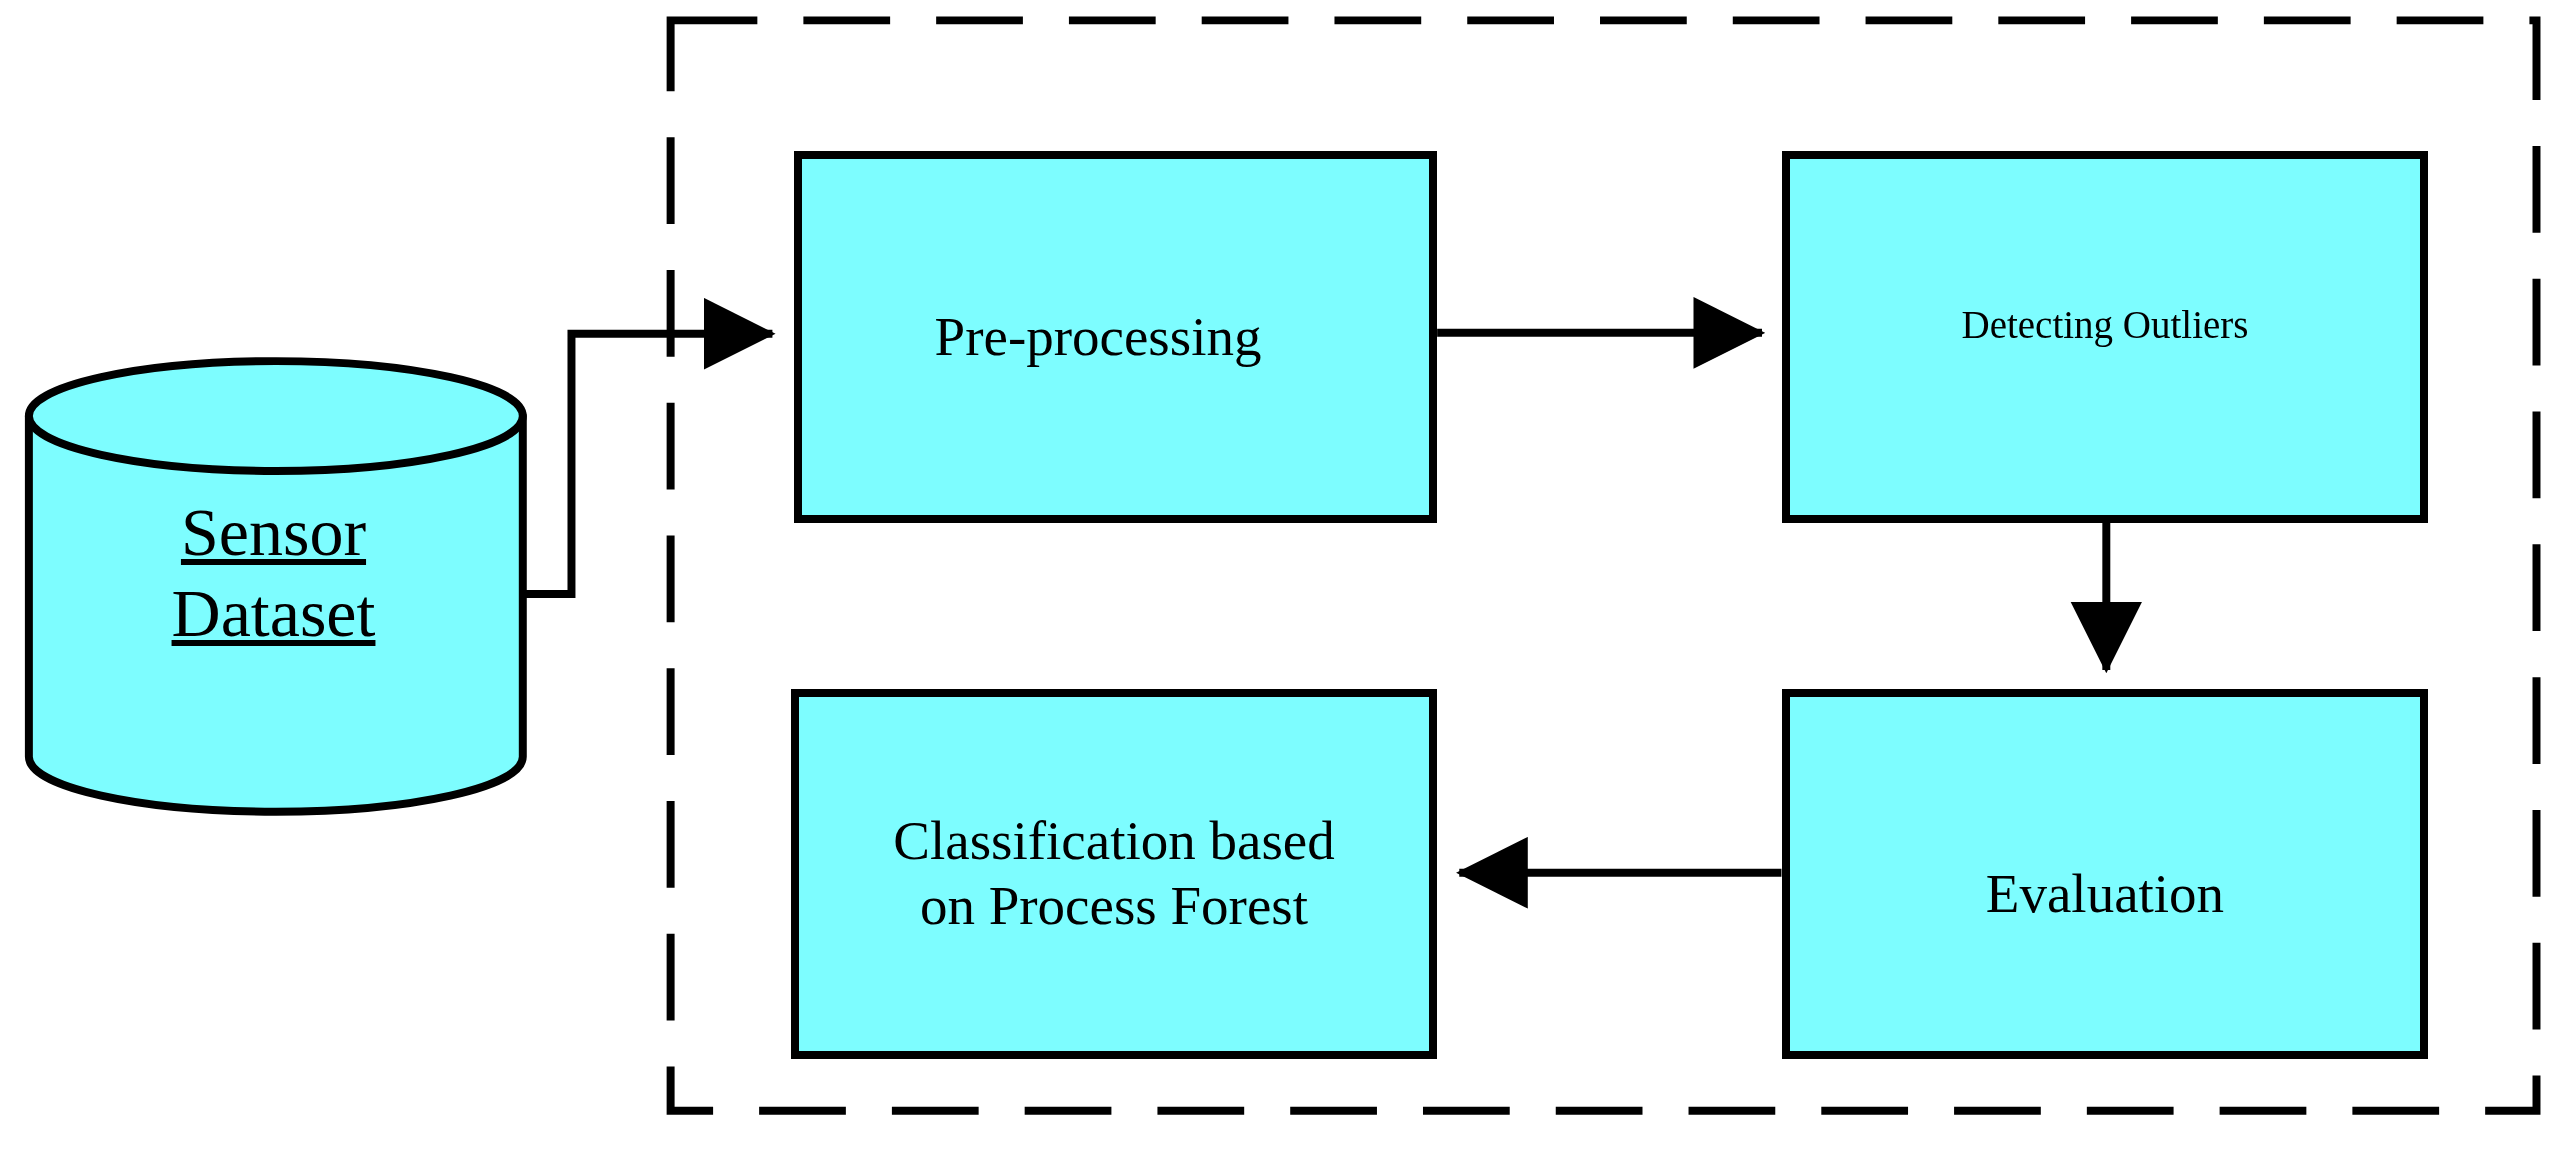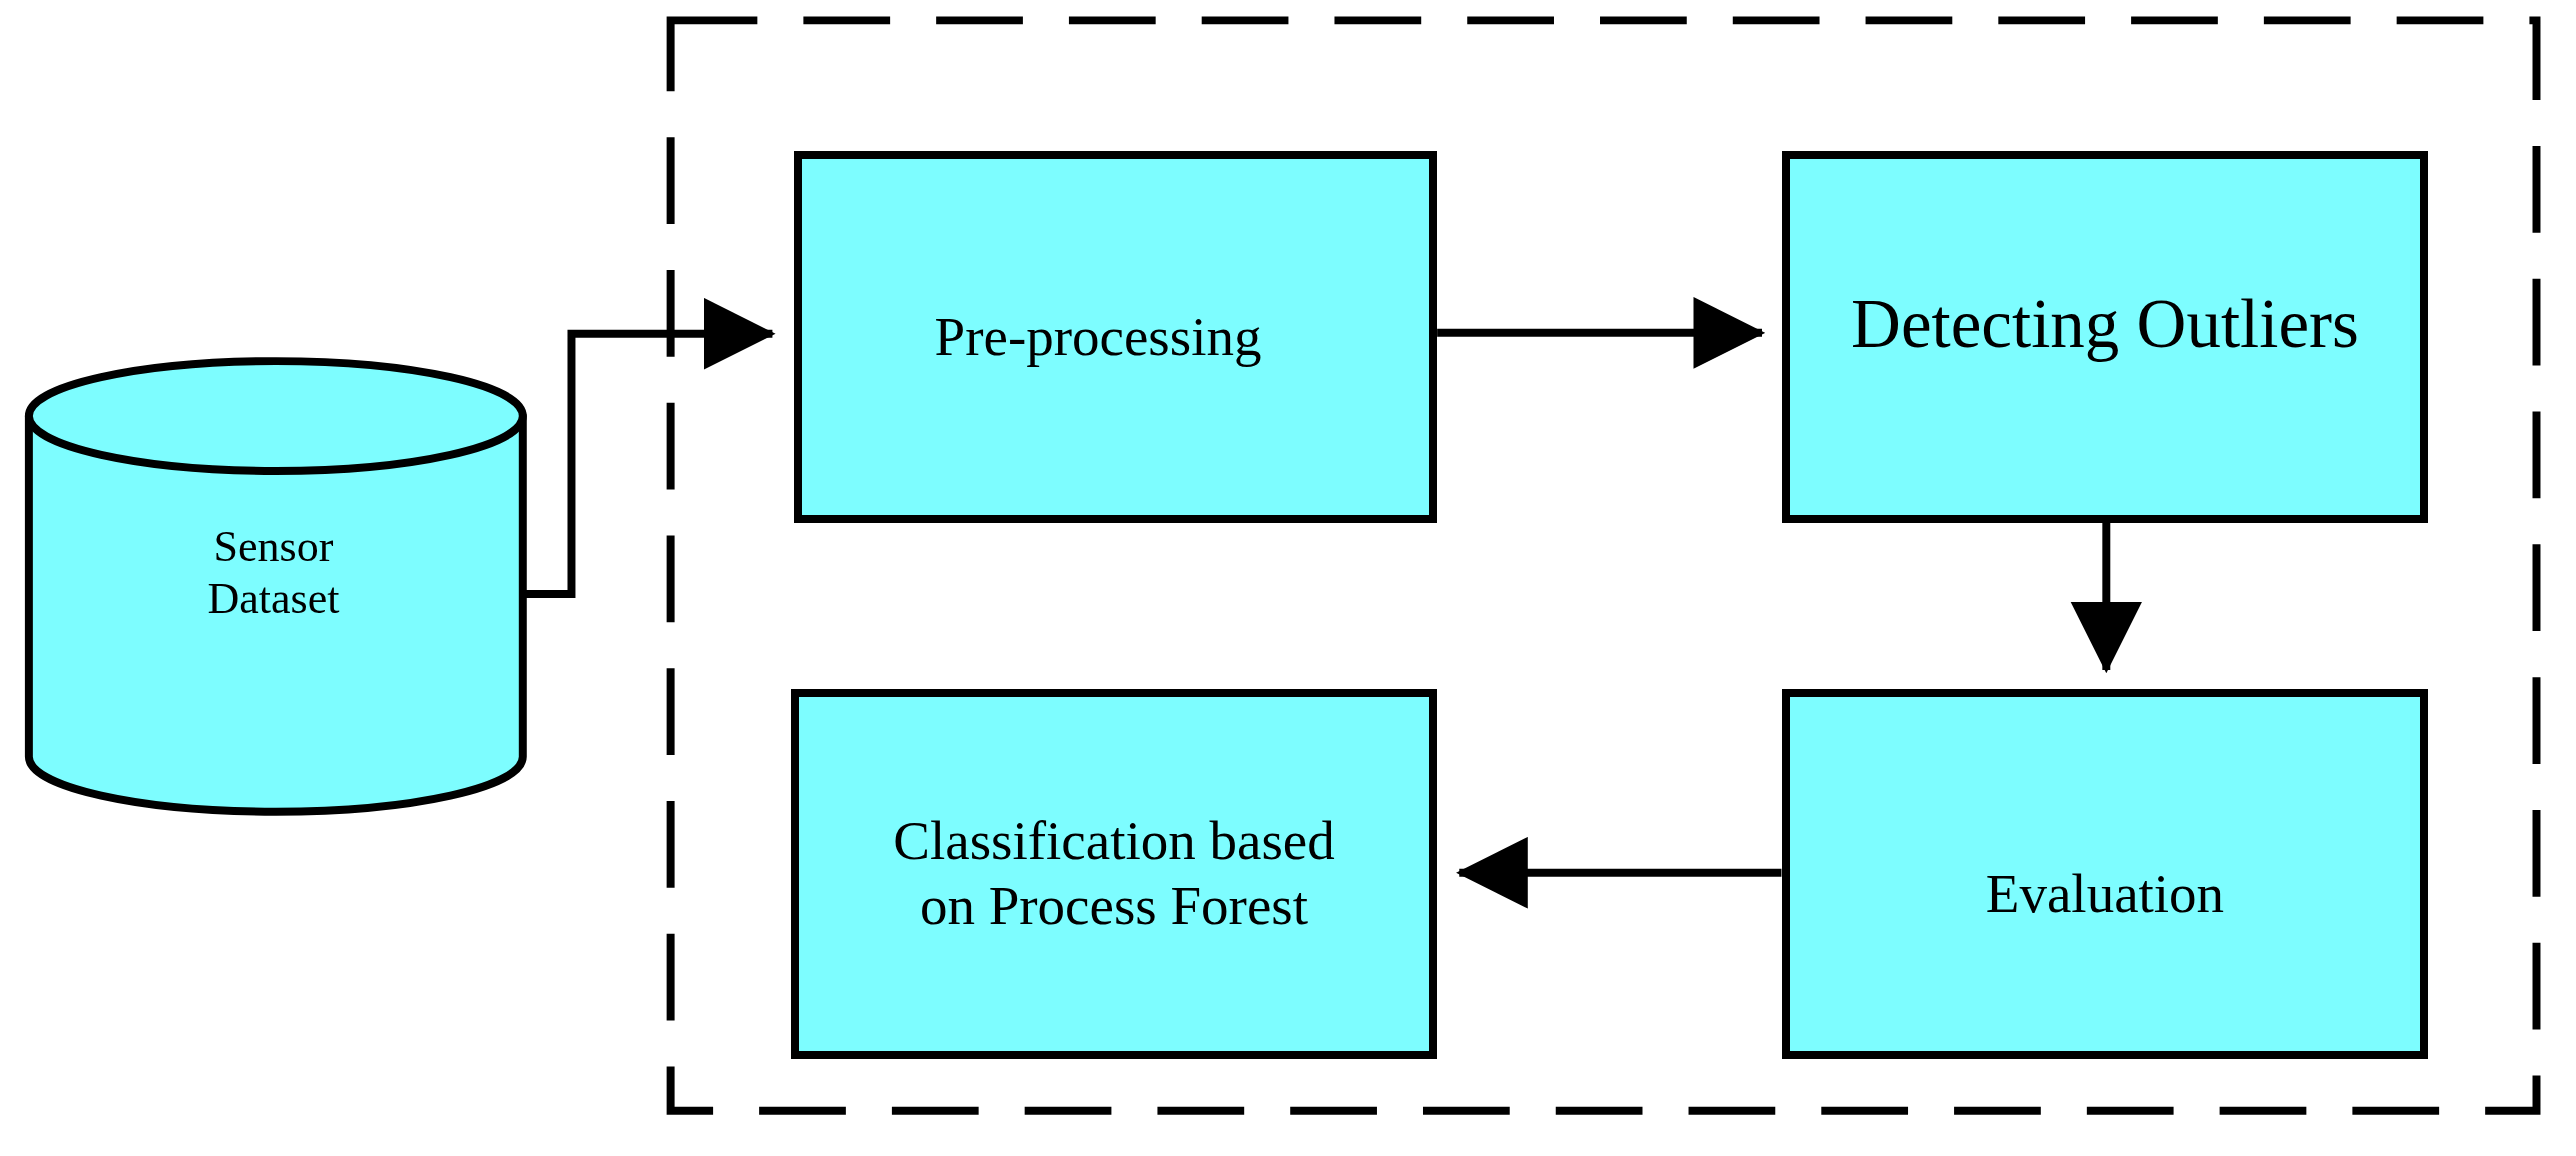--- a/index.html
+++ b/index.html
@@ -30,27 +30,28 @@
     position:absolute;
     box-sizing:border-box;
     border:8px solid #000000;
   }
   #box-preprocessing{ left:794px;  top:151px;  width:643px; height:372px; }
   #box-detecting    { left:1782px; top:151px;  width:646px; height:372px; }
   #box-classification{left:791px;  top:689px;  width:646px; height:370px; }
   #box-evaluation   { left:1782px; top:689px;  width:646px; height:370px; }
 
   #lbl-preprocessing { left:794px;  top:151px;  width:608px; height:372px; font-size:55px; }
-  #lbl-detecting     { left:1782px; top:151px;  width:646px; height:348px; font-size:69px; }
+  #lbl-detecting     { left:1782px; top:151px;  width:646px; height:348px; font-size:39px; }
   #lbl-classification{ left:791px;  top:689px;  width:646px; height:370px; font-size:55px; }
   #lbl-evaluation    { left:1782px; top:689px;  width:646px; height:370px; font-size:55px;margin-top:20px; }
 
   #lbl-datastore{
     left:24px; top:422px; width:499px; height:301px;
-    font-size:44px;
+    font-size:68px;
+    text-decoration:underline;
   }
 
   #container-title{
     position:absolute;
     left:667px; top:41px; width:1874px;
     text-align:center;
     font-size:57px;
     color:#000000;
     font-family:"Liberation Serif","DejaVu Serif",serif;
   }

